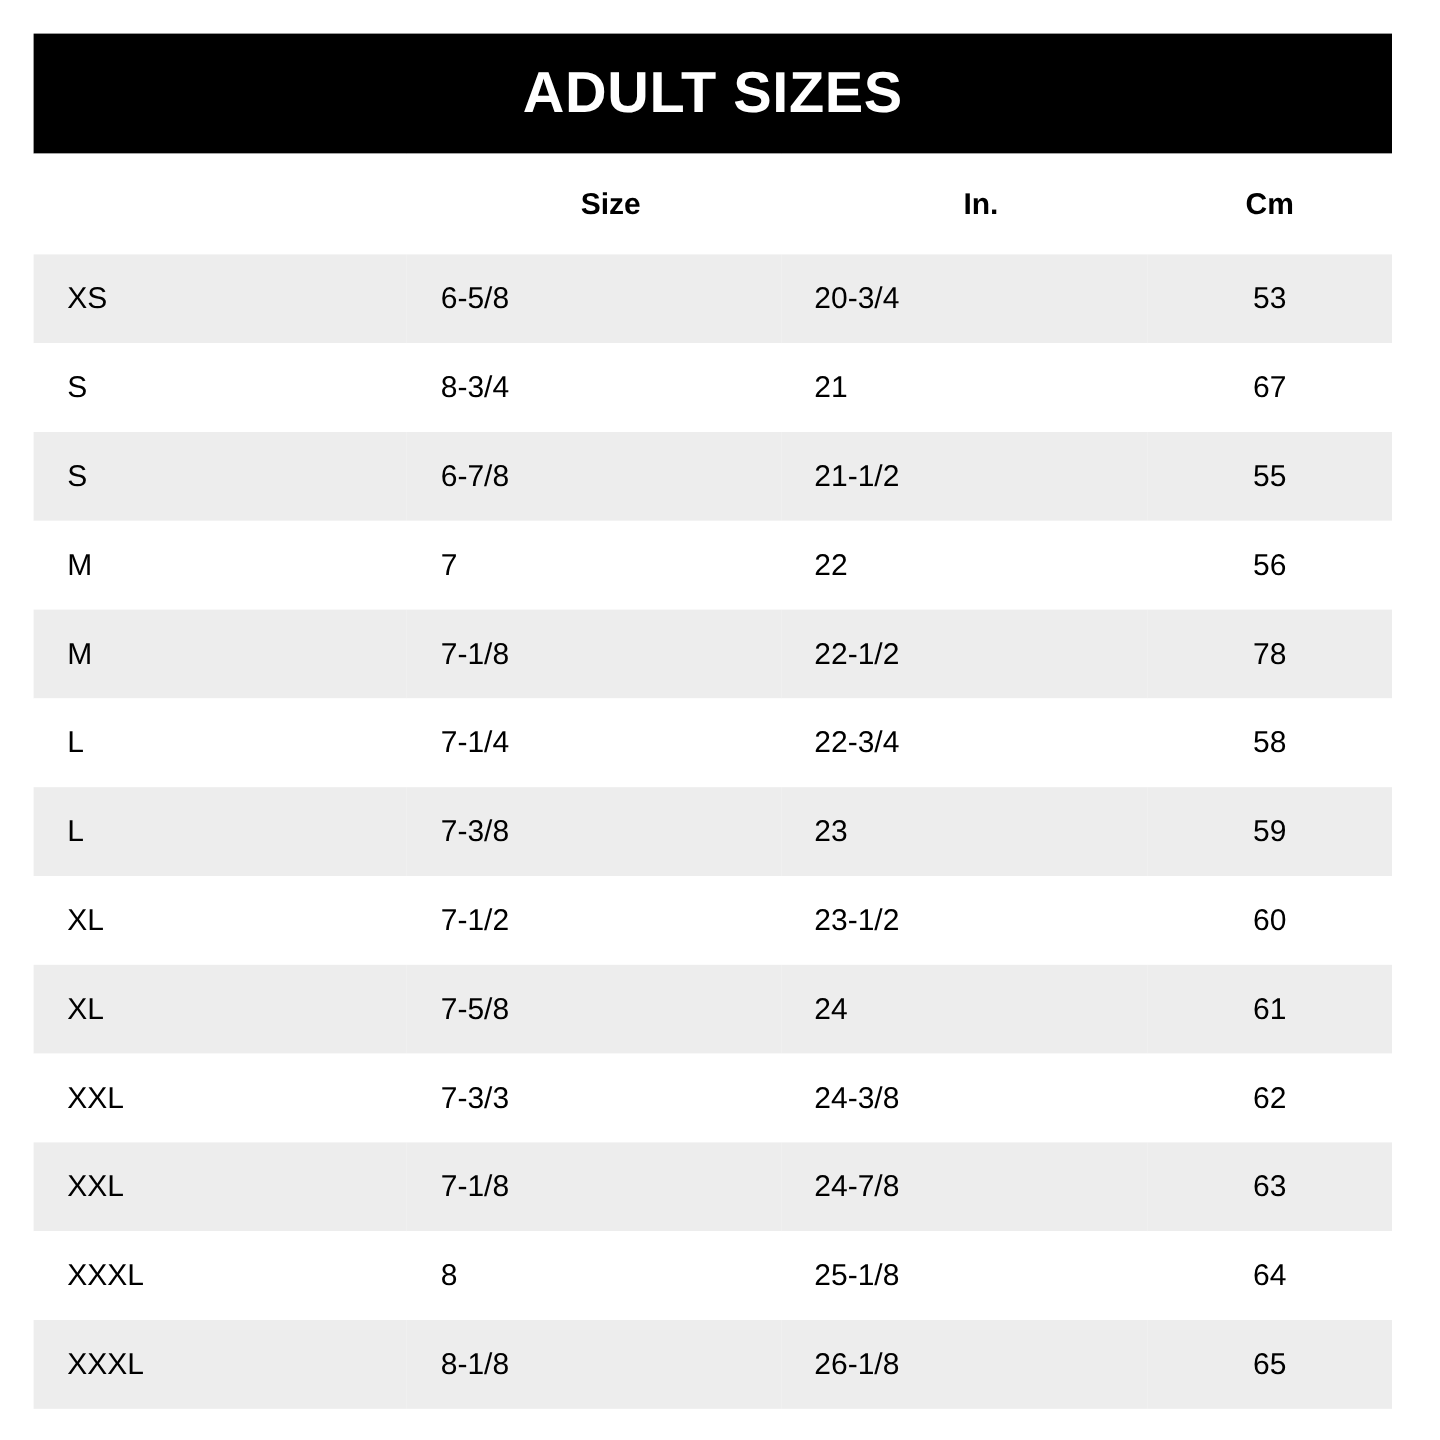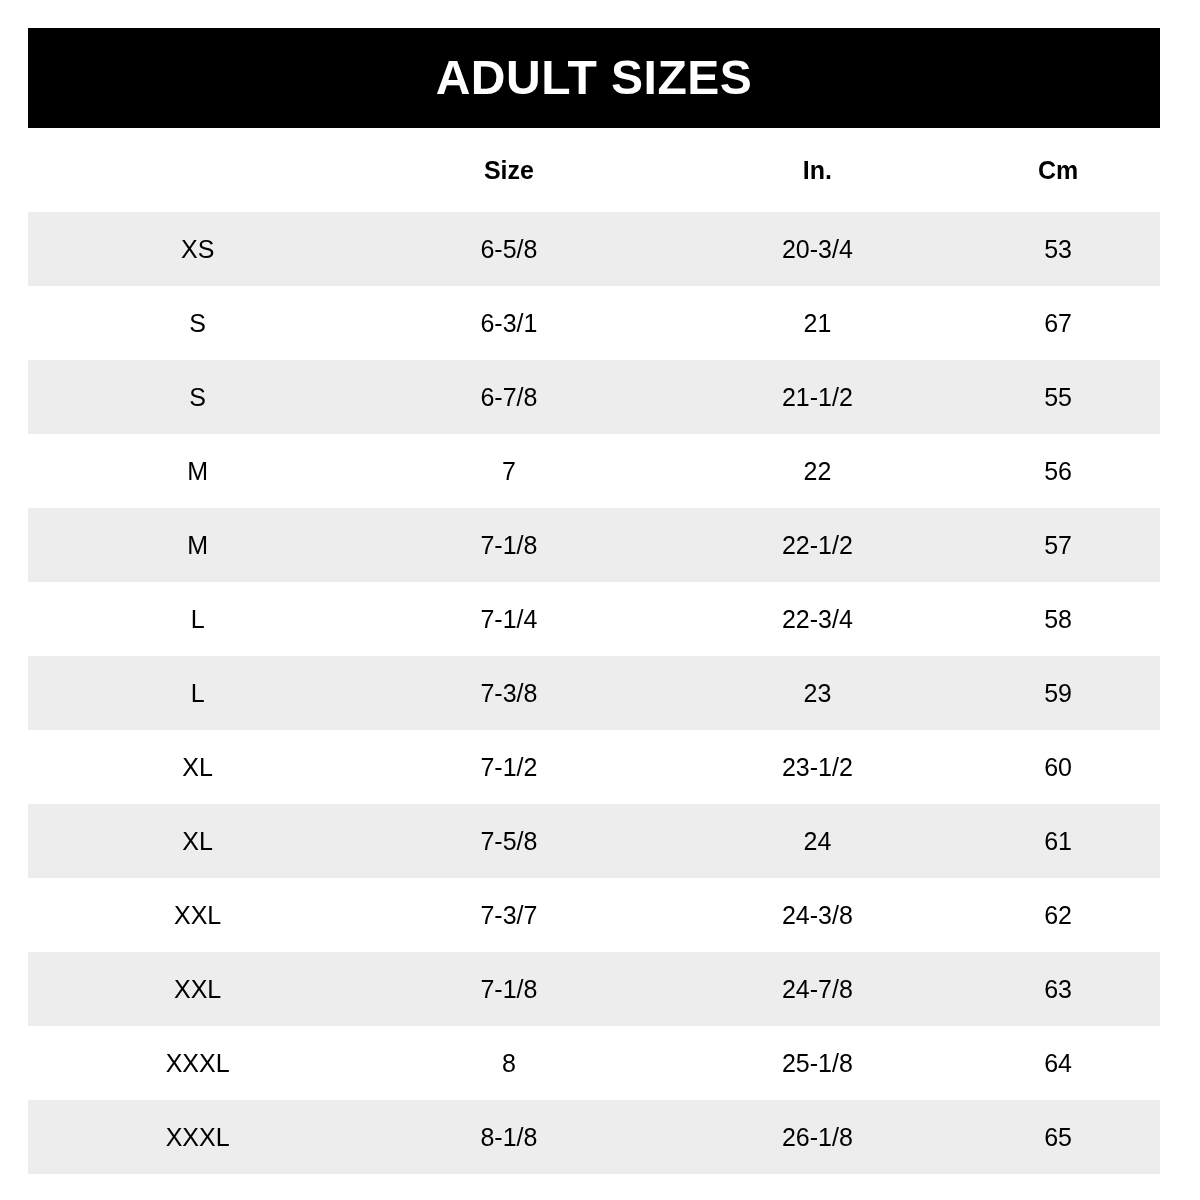--- a/index.html
+++ b/index.html
@@ -60,23 +60,23 @@
   thead th.c3 {
     text-align: center;
     padding-left: 0;
   }
   tbody td {
     height: 74px;
     font-size: 25px;
     padding: 0 0 0 28px;
     vertical-align: middle;
     line-height: 1;
-    text-align: center;
   }
   tbody td.num {
+    text-align: center;
     padding-left: 0;
   }
   tbody tr.shade td {
     background: #ededed;
   }
   tbody tr.plain td {
     background: #ffffff;
   }
 </style>
 </head>
@@ -105,41 +105,41 @@
     </thead>
     <tbody>
       <tr class="shade">
         <td>XS</td>
         <td>6-5/8</td>
         <td>20-3/4</td>
         <td class="num">53</td>
       </tr>
       <tr class="plain">
         <td>S</td>
-        <td>6-3/1</td>
+        <td>8-3/4</td>
         <td>21</td>
         <td class="num">67</td>
       </tr>
       <tr class="shade">
         <td>S</td>
         <td>6-7/8</td>
         <td>21-1/2</td>
         <td class="num">55</td>
       </tr>
       <tr class="plain">
         <td>M</td>
         <td>7</td>
         <td>22</td>
         <td class="num">56</td>
       </tr>
       <tr class="shade">
         <td>M</td>
         <td>7-1/8</td>
         <td>22-1/2</td>
-        <td class="num">57</td>
+        <td class="num">78</td>
       </tr>
       <tr class="plain">
         <td>L</td>
         <td>7-1/4</td>
         <td>22-3/4</td>
         <td class="num">58</td>
       </tr>
       <tr class="shade">
         <td>L</td>
         <td>7-3/8</td>
@@ -153,21 +153,21 @@
         <td class="num">60</td>
       </tr>
       <tr class="shade">
         <td>XL</td>
         <td>7-5/8</td>
         <td>24</td>
         <td class="num">61</td>
       </tr>
       <tr class="plain">
         <td>XXL</td>
-        <td>7-3/7</td>
+        <td>7-3/3</td>
         <td>24-3/8</td>
         <td class="num">62</td>
       </tr>
       <tr class="shade">
         <td>XXL</td>
         <td>7-1/8</td>
         <td>24-7/8</td>
         <td class="num">63</td>
       </tr>
       <tr class="plain">

